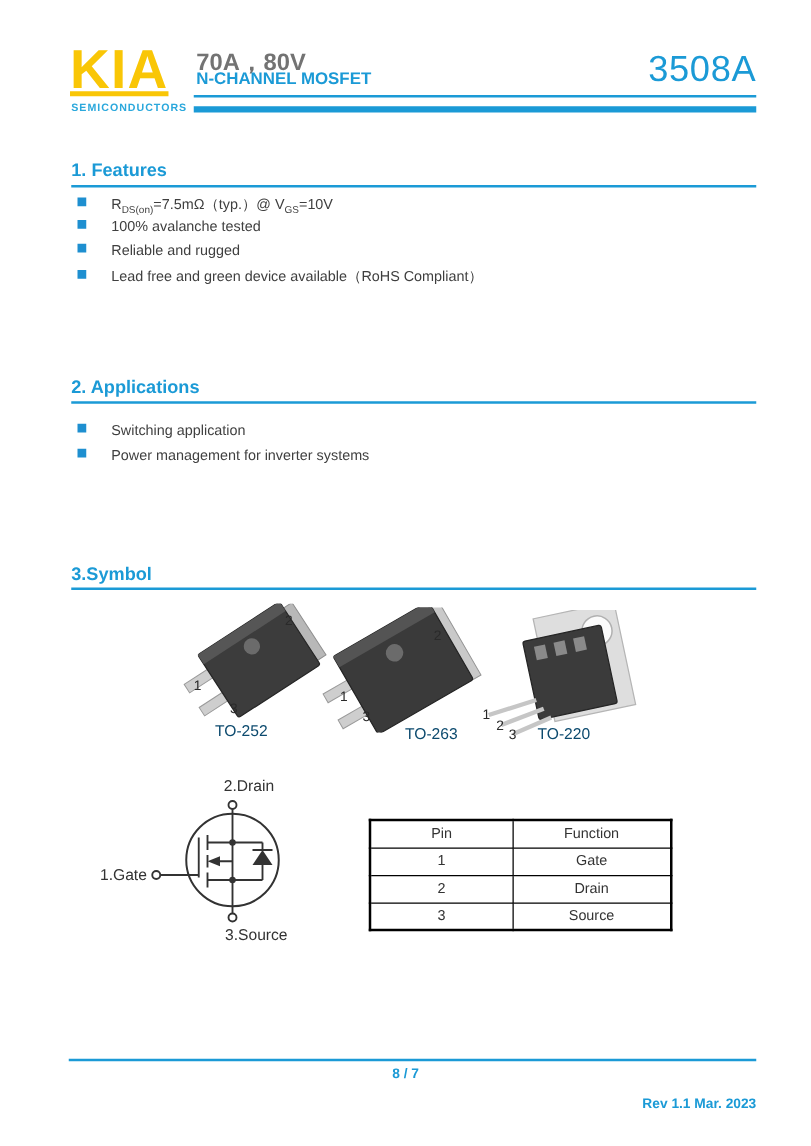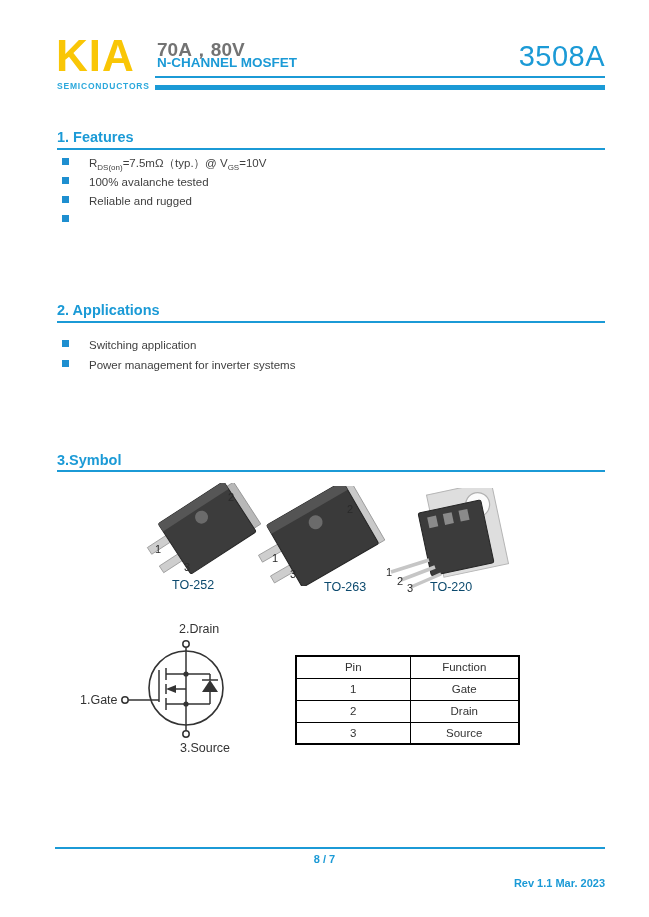--- a/index.html
+++ b/index.html
@@ -1,21 +1,21 @@
 <!DOCTYPE html>
 <html><head>
 <meta charset="utf-8">
 <style>
   * { margin:0; padding:0; box-sizing:border-box; }
   body { background:#fff; font-family:"Liberation Sans","DejaVu Sans",sans-serif; }
   .page { position:relative; width:649px; height:917px; background:#ffffff; overflow:hidden; }
 
   
   .logo-kia { position:absolute; left:56px; top:34px; font-size:44px; font-weight:bold;
-              color:#F9C606; letter-spacing:1px; line-height:44px; }
+              color:#F9C606; letter-spacing:1px; line-height:44px;text-decoration:underline; }
   .logo-sub { position:absolute; left:57px; top:81px; font-size:8.5px; font-weight:bold;
               color:#2BA8DC; letter-spacing:0.8px;text-align:center; }
   .hdr-rating { position:absolute; left:157px; top:37px; font-size:19px; font-weight:bold;
                 color:#737373; }
   .hdr-device { position:absolute; left:157px; top:55px; font-size:13.5px; font-weight:bold;
                 color:#1B9AD6; }
   .part-number { position:absolute; right:44px; top:40px; font-size:29px; color:#1B9AD6;
                  letter-spacing:0.5px; }
   .hdr-line-thin  { position:absolute; left:155px; top:76px;  width:450px; height:2px; background:#1B9AD6; }
   .hdr-line-thick { position:absolute; left:155px; top:85px; width:450px; height:5px; background:#1B9AD6; }
@@ -39,21 +39,21 @@
   .pin-lbl { position:absolute; font-size:11px; color:#2a2a2a; }
   .pkg-cap { position:absolute; font-size:12.5px; color:#0c4a6e; }
 
   
   .term-lbl { position:absolute; font-size:12.5px; color:#333; }
 
   
   .pin-table { position:absolute; left:295px; top:655px; border-collapse:collapse;
                border:2px solid #000; font-size:11.5px; color:#333; }
   .pin-table td { border:1px solid #000; text-align:center; height:22px; }
-  .pin-table td.c1 { width:114px; } .pin-table td.c2 { width:109px; }
+  .pin-table td.c1 { width:114px; } .pin-table td.c2 { width:127px; }
 
   
   .ft-rule { position:absolute; left:55px; top:847px; width:550px; height:2px; background:#1B9AD6; }
   .ft-page { position:absolute; left:0; top:853px; width:649px; text-align:center;
              font-size:11px; font-weight:bold; color:#1B9AD6; }
   .ft-rev  { position:absolute; right:44px; top:853px; font-size:11px; font-weight:bold; color:#1B9AD6;margin-top:24px; }
 </style>
 </head>
 <body>
 
@@ -72,21 +72,21 @@
   <div class="b-item f1">
     <span class="sq"></span><span class="txt">R<sub>DS(on)</sub>=7.5mΩ（typ.）@ V<sub>GS</sub>=10V</span>
   </div>
   <div class="b-item f2">
     <span class="sq"></span><span class="txt">100% avalanche tested</span>
   </div>
   <div class="b-item f3">
     <span class="sq"></span><span class="txt">Reliable and rugged</span>
   </div>
   <div class="b-item f4">
-    <span class="sq"></span>
+    <span class="sq"></span><span class="txt">Lead free and green device available（RoHS Compliant）</span>
   </div>
 
   <div class="sec-head h-app">2. Applications</div>
   <div class="sec-rule r-app"></div>
   <div class="b-item a2">
     <span class="sq"></span><span class="txt">Power management for inverter systems</span>
   </div>
   <div class="b-item a1">
     <span class="sq"></span><span class="txt">Switching application</span>
   </div>

